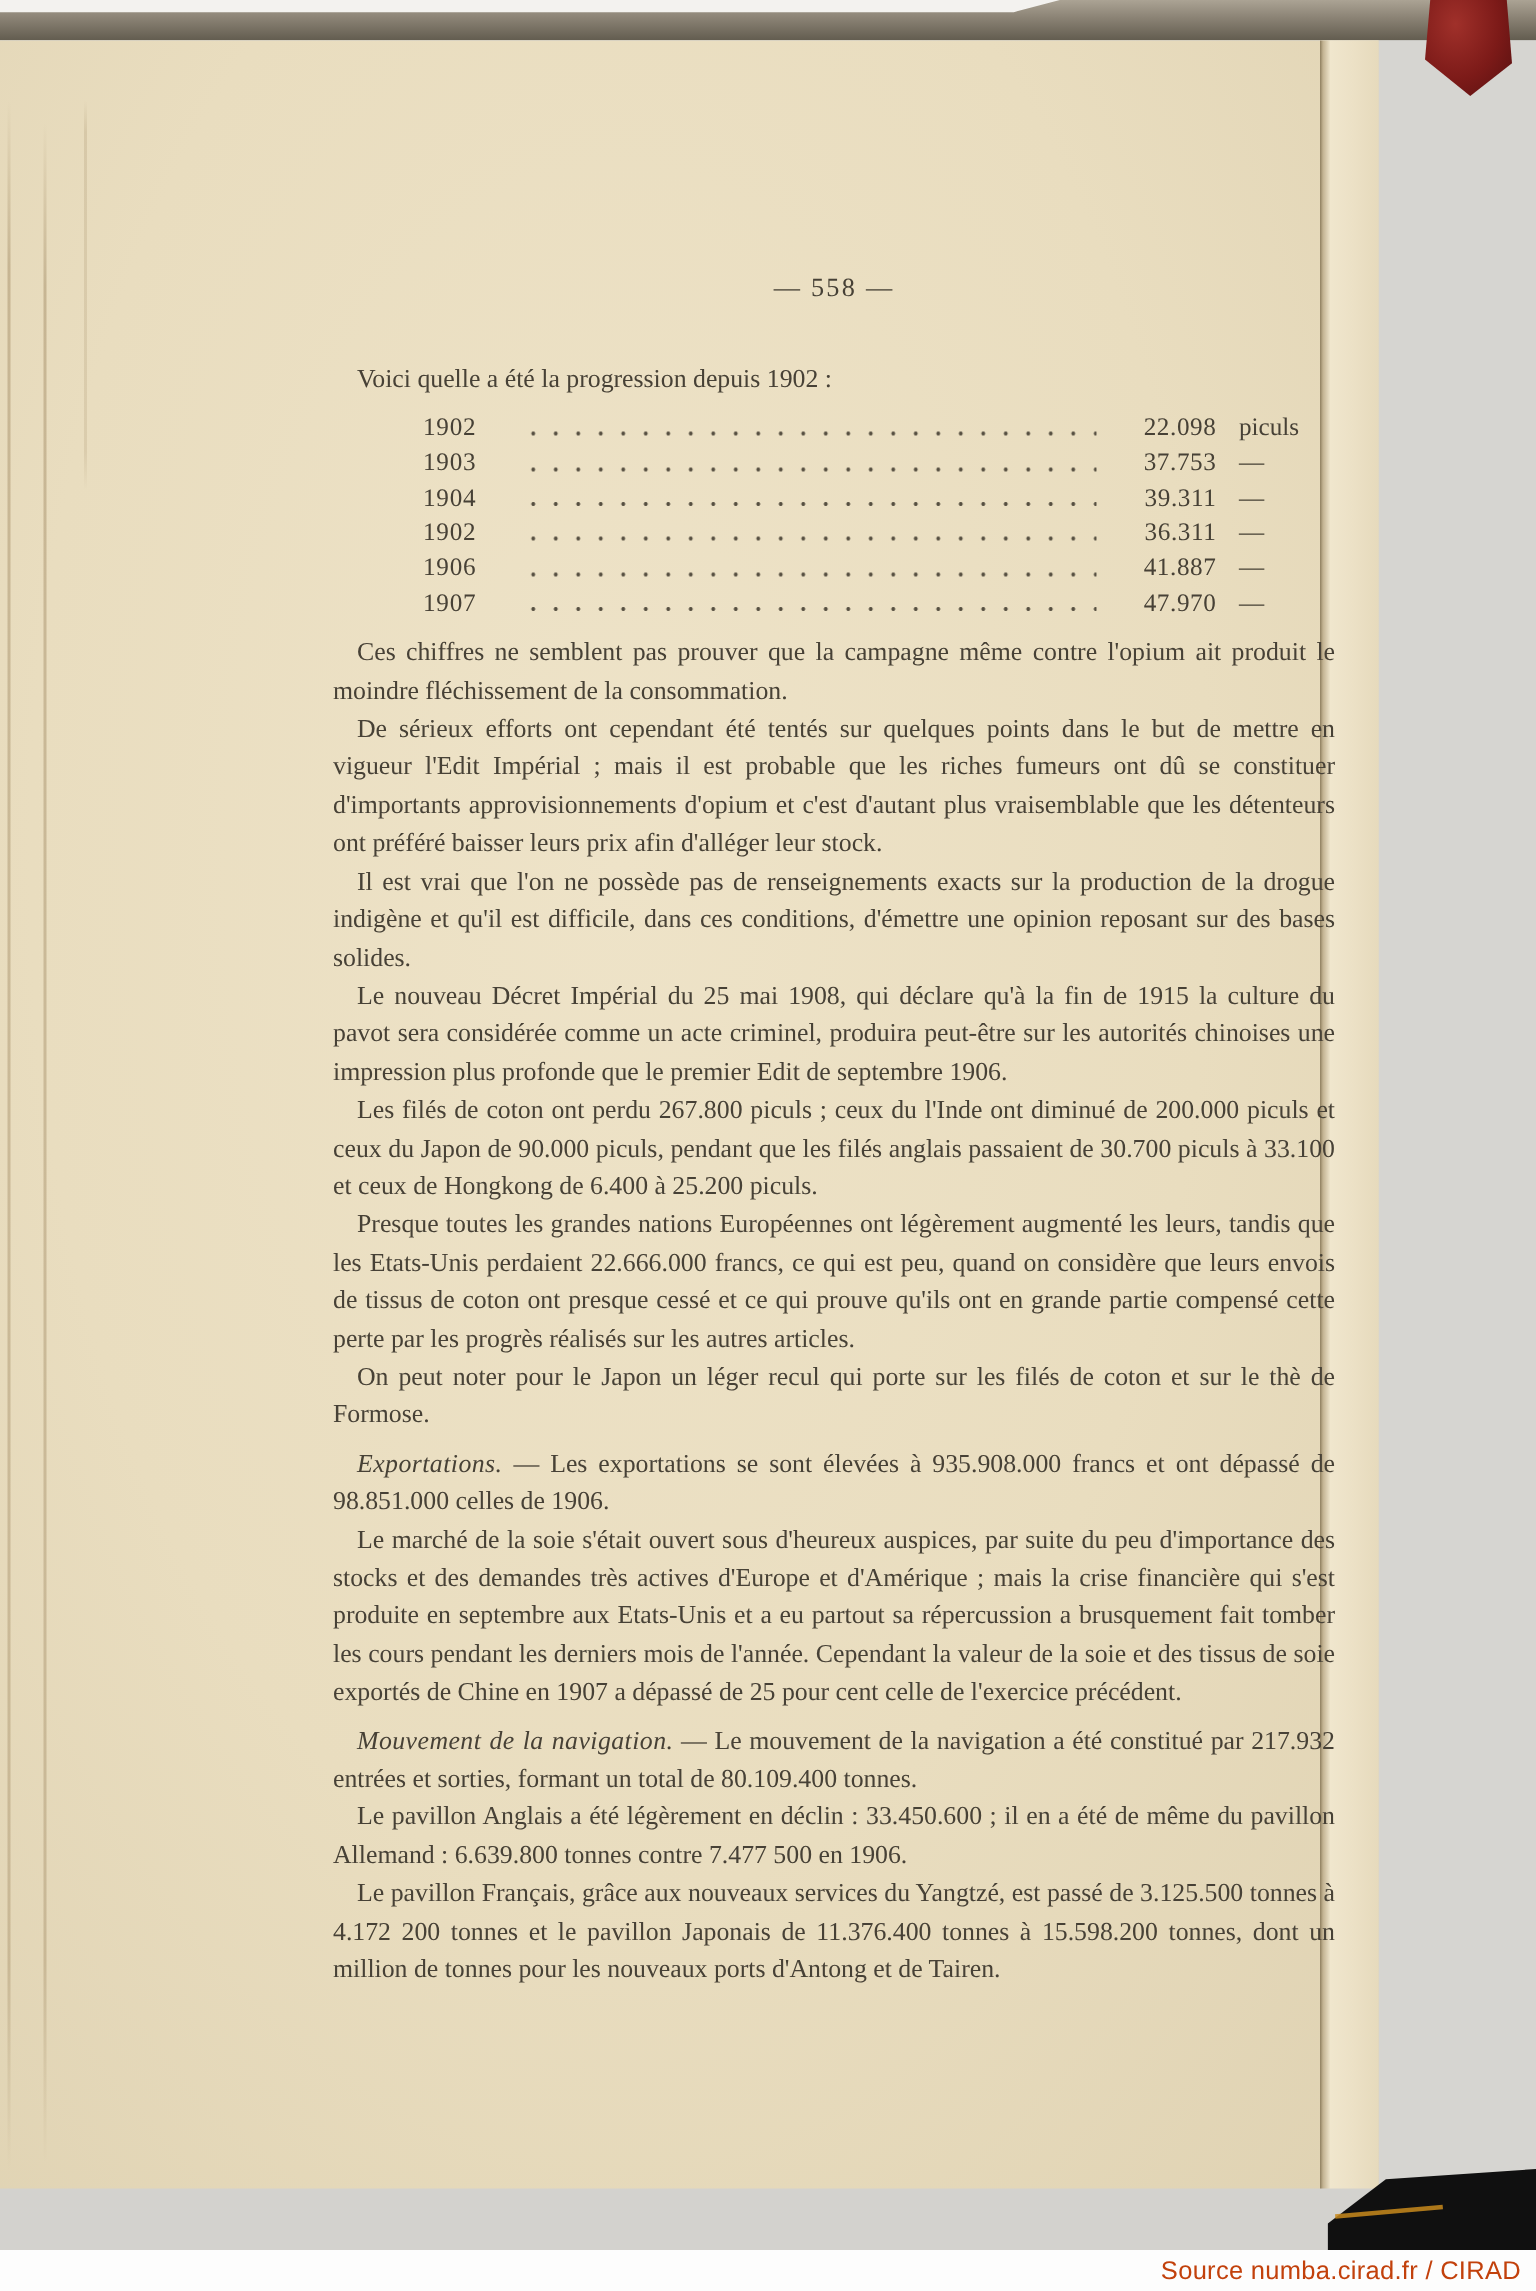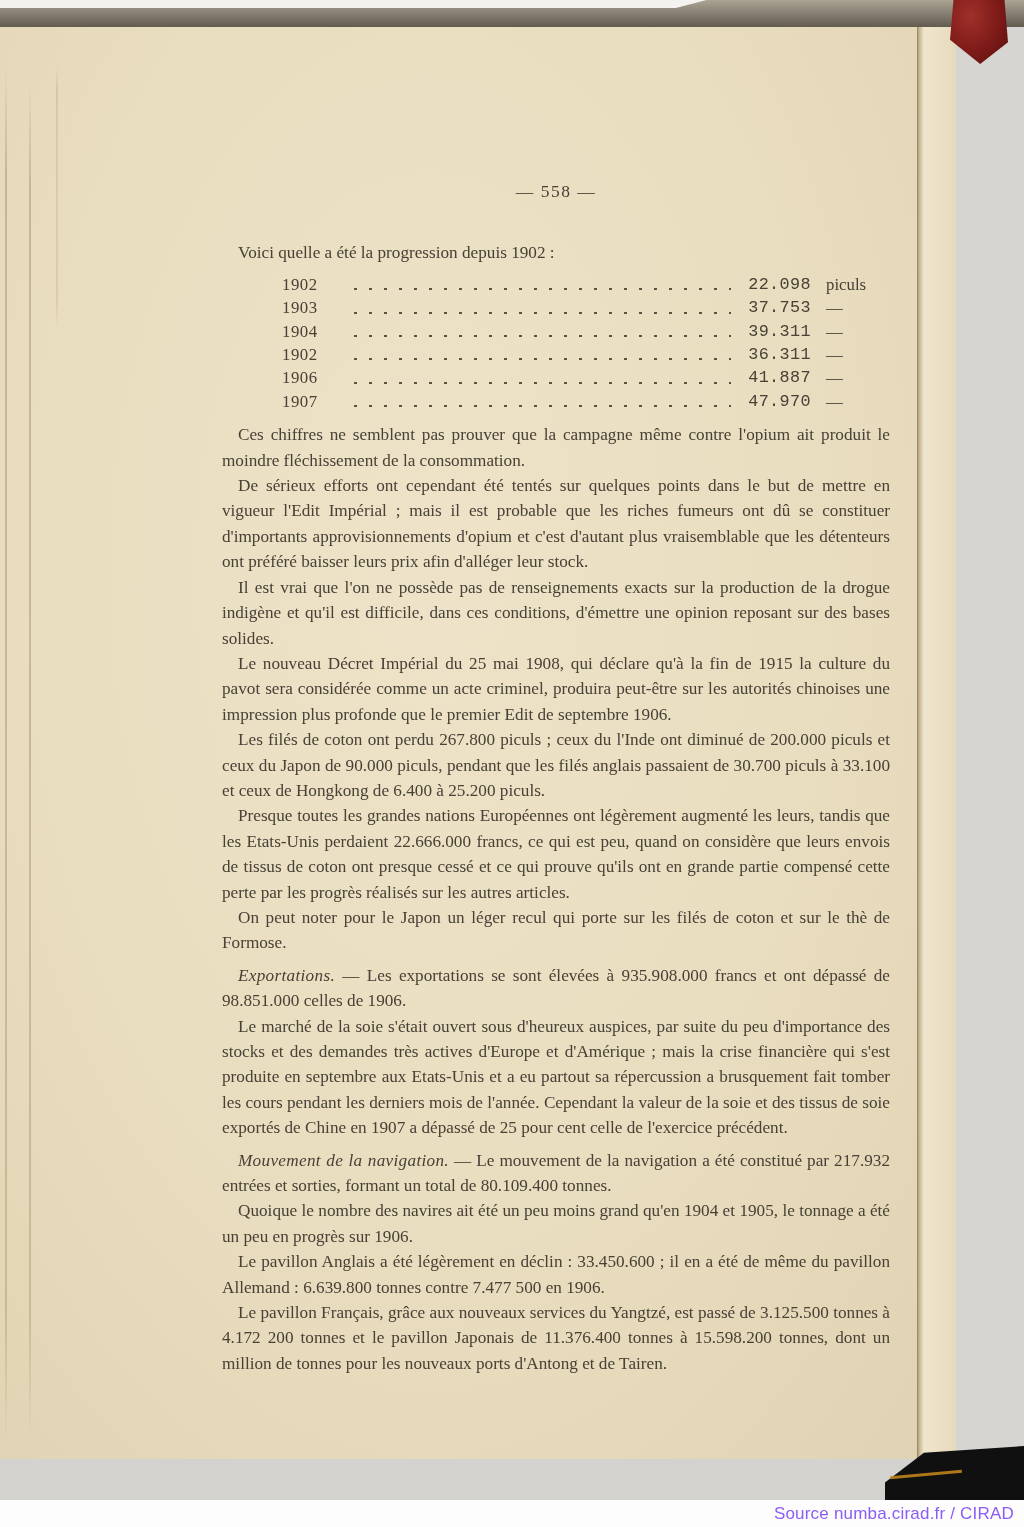--- a/index.html
+++ b/index.html
@@ -15,22 +15,23 @@
     clip-path:polygon(0 30%,66% 30%,69% 0,100% 0,100% 100%,0 100%);
   }
   
   .bookmark{
     position:absolute;top:0;left:950px;width:58px;height:64px;z-index:6;
     background:radial-gradient(ellipse at 35% 25%,#a0302a 0%,#7c1a18 55%,#551010 100%);
     clip-path:polygon(6% 0,94% 0,100% 66%,52% 100%,0 62%);
   }
   
   .sheet{
-    position:absolute;top:27px;left:0;width:956px;height:1436px;
+    position:absolute;top:27px;left:0;width:876px;height:1436px;
     background:radial-gradient(ellipse at 45% 38%,#eee3c8 0%,#e9ddbf 55%,#dfd2b2 100%);
+    padding-left:43px;
   }
   .fore-edge{
     position:absolute;top:0;right:0;width:39px;height:100%;
     background:linear-gradient(90deg,#8f7f5f 0,#c3b392 2px,#f0e6cd 7px,#ece1c6 55%,#e6dabc 100%);
   }
   .edge-line{position:absolute;width:2px;background:linear-gradient(180deg,rgba(150,125,85,0),rgba(150,125,85,.40) 8%,rgba(150,125,85,.34) 90%,rgba(150,125,85,0));}
   .edge-line.l1{left:5px;top:40px;height:1380px;}
   .edge-line.l2{left:29px;top:55px;height:1360px;}
   .edge-line.l3{left:56px;top:40px;height:260px;opacity:.5;}
   .sheet-bottom-edge{
@@ -42,39 +43,39 @@
   
   .gray-strip{position:absolute;top:1459px;left:0;width:100%;height:43px;background:#d3d2ce;}
   .black-cover{
     position:absolute;left:885px;top:1446px;width:139px;height:57px;background:#101010;
     clip-path:polygon(0 64%,28% 12%,100% 0,100% 100%,0 100%);
   }
   .cover-glint{position:absolute;left:890px;top:1473px;width:72px;height:3px;background:#c8891c;transform:rotate(-5deg);opacity:.85;}
   .source-bar{
     position:absolute;top:1500px;left:0;width:100%;height:27px;background:#fdfdfd;
     display:flex;align-items:center;justify-content:flex-end;
-    font-family:"Liberation Sans","DejaVu Sans",sans-serif;font-size:17px;color:#8b5cf6;
+    font-family:"Liberation Sans","DejaVu Sans",sans-serif;font-size:17px;color:#c2410c;
   }
   .source-bar span{padding-right:10px;letter-spacing:.2px;}
   
   .content{
     position:absolute;top:152px;left:222px;width:668px;
     color:#474136;font-size:17.2px;line-height:25.4px;text-align:justify;
   }
   .pagenum{text-align:center;letter-spacing:1.5px;margin-bottom:18px;font-size:17.5px;}
   .intro{text-indent:16px;margin-bottom:7px;margin-top:36px;}
   .ptable{margin:2px 0 9px 60px;font-size:16.8px;line-height:23.4px;}
   .trow{display:flex;align-items:flex-end;}
   .trow .year{width:52px;letter-spacing:.5px;}
   .trow .dots{
     flex:1;align-self:flex-end;height:4px;margin:0 10px 5px 14px;
     background-image:radial-gradient(circle,#564f41 1.1px,rgba(0,0,0,0) 1.5px);
     background-size:15px 4px;background-repeat:repeat-x;background-position:0 60%;
   }
-  .trow .val{width:70px;text-align:right;letter-spacing:.4px;font-family:Liberation Mono, monospace;}
+  .trow .val{width:70px;text-align:right;letter-spacing:.4px;}
   .trow .unit{width:64px;margin-left:15px;}
   .content p{margin:0;text-indent:16px;}
   .content p.sep{margin-top:7px;}
   .content i.lead{font-style:italic;letter-spacing:.3px;}
 </style>
 </head>
 <body>
 
 <div class="scan">
   <div class="top-white"></div>
@@ -136,21 +137,20 @@
       <p>Ces chiffres ne semblent pas prouver que la campagne même contre l'opium ait produit le moindre fléchissement de la consommation.</p>
       <p>De sérieux efforts ont cependant été tentés sur quelques points dans le but de mettre en vigueur l'Edit Impérial ; mais il est probable que les riches fumeurs ont dû se constituer d'importants approvisionnements d'opium et c'est d'autant plus vraisemblable que les détenteurs ont préféré baisser leurs prix afin d'alléger leur stock.</p>
       <p>Il est vrai que l'on ne possède pas de renseignements exacts sur la production de la drogue indigène et qu'il est difficile, dans ces conditions, d'émettre une opinion reposant sur des bases solides.</p>
       <p>Le nouveau Décret Impérial du 25 mai 1908, qui déclare qu'à la fin de 1915 la culture du pavot sera considérée comme un acte criminel, produira peut-être sur les autorités chinoises une impression plus profonde que le premier Edit de septembre 1906.</p>
       <p>Les filés de coton ont perdu 267.800 piculs ; ceux du l'Inde ont diminué de 200.000 piculs et ceux du Japon de 90.000 piculs, pendant que les filés anglais passaient de 30.700 piculs à 33.100 et ceux de Hongkong de 6.400 à 25.200 piculs.</p>
       <p>Presque toutes les grandes nations Européennes ont légèrement augmenté les leurs, tandis que les Etats-Unis perdaient 22.666.000 francs, ce qui est peu, quand on considère que leurs envois de tissus de coton ont presque cessé et ce qui prouve qu'ils ont en grande partie compensé cette perte par les progrès réalisés sur les autres articles.</p>
       <p>On peut noter pour le Japon un léger recul qui porte sur les filés de coton et sur le thè de Formose.</p>
       <p class="sep"><i class="lead">Exportations.</i><span> — Les exportations se sont élevées à 935.908.000 francs et ont dépassé de 98.851.000 celles de 1906.</span></p>
       <p>Le marché de la soie s'était ouvert sous d'heureux auspices, par suite du peu d'importance des stocks et des demandes très actives d'Europe et d'Amérique ; mais la crise financière qui s'est produite en septembre aux Etats-Unis et a eu partout sa répercussion a brusquement fait tomber les cours pendant les derniers mois de l'année. Cependant la valeur de la soie et des tissus de soie exportés de Chine en 1907 a dépassé de 25 pour cent celle de l'exercice précédent.</p>
       <p class="sep"><i class="lead">Mouvement de la navigation.</i><span> — Le mouvement de la navigation a été constitué par 217.932 entrées et sorties, formant un total de 80.109.400 tonnes.</span></p>
-      <p>Quoique le nombre des navires ait été un peu moins grand qu'en 1904 et 1905, le tonnage a été un peu en progrès sur 1906.</p>
       <p>Le pavillon Anglais a été légèrement en déclin : 33.450.600 ; il en a été de même du pavillon Allemand : 6.639.800 tonnes contre 7.477 500 en 1906.</p>
       <p>Le pavillon Français, grâce aux nouveaux services du Yangtzé, est passé de 3.125.500 tonnes à 4.172 200 tonnes et le pavillon Japonais de 11.376.400 tonnes à 15.598.200 tonnes, dont un million de tonnes pour les nouveaux ports d'Antong et de Tairen.</p>
 
     </div>
   </div>
 
   <div class="gray-strip"></div>
   <div class="black-cover"></div>
   <div class="cover-glint"></div>
   <div class="source-bar">

